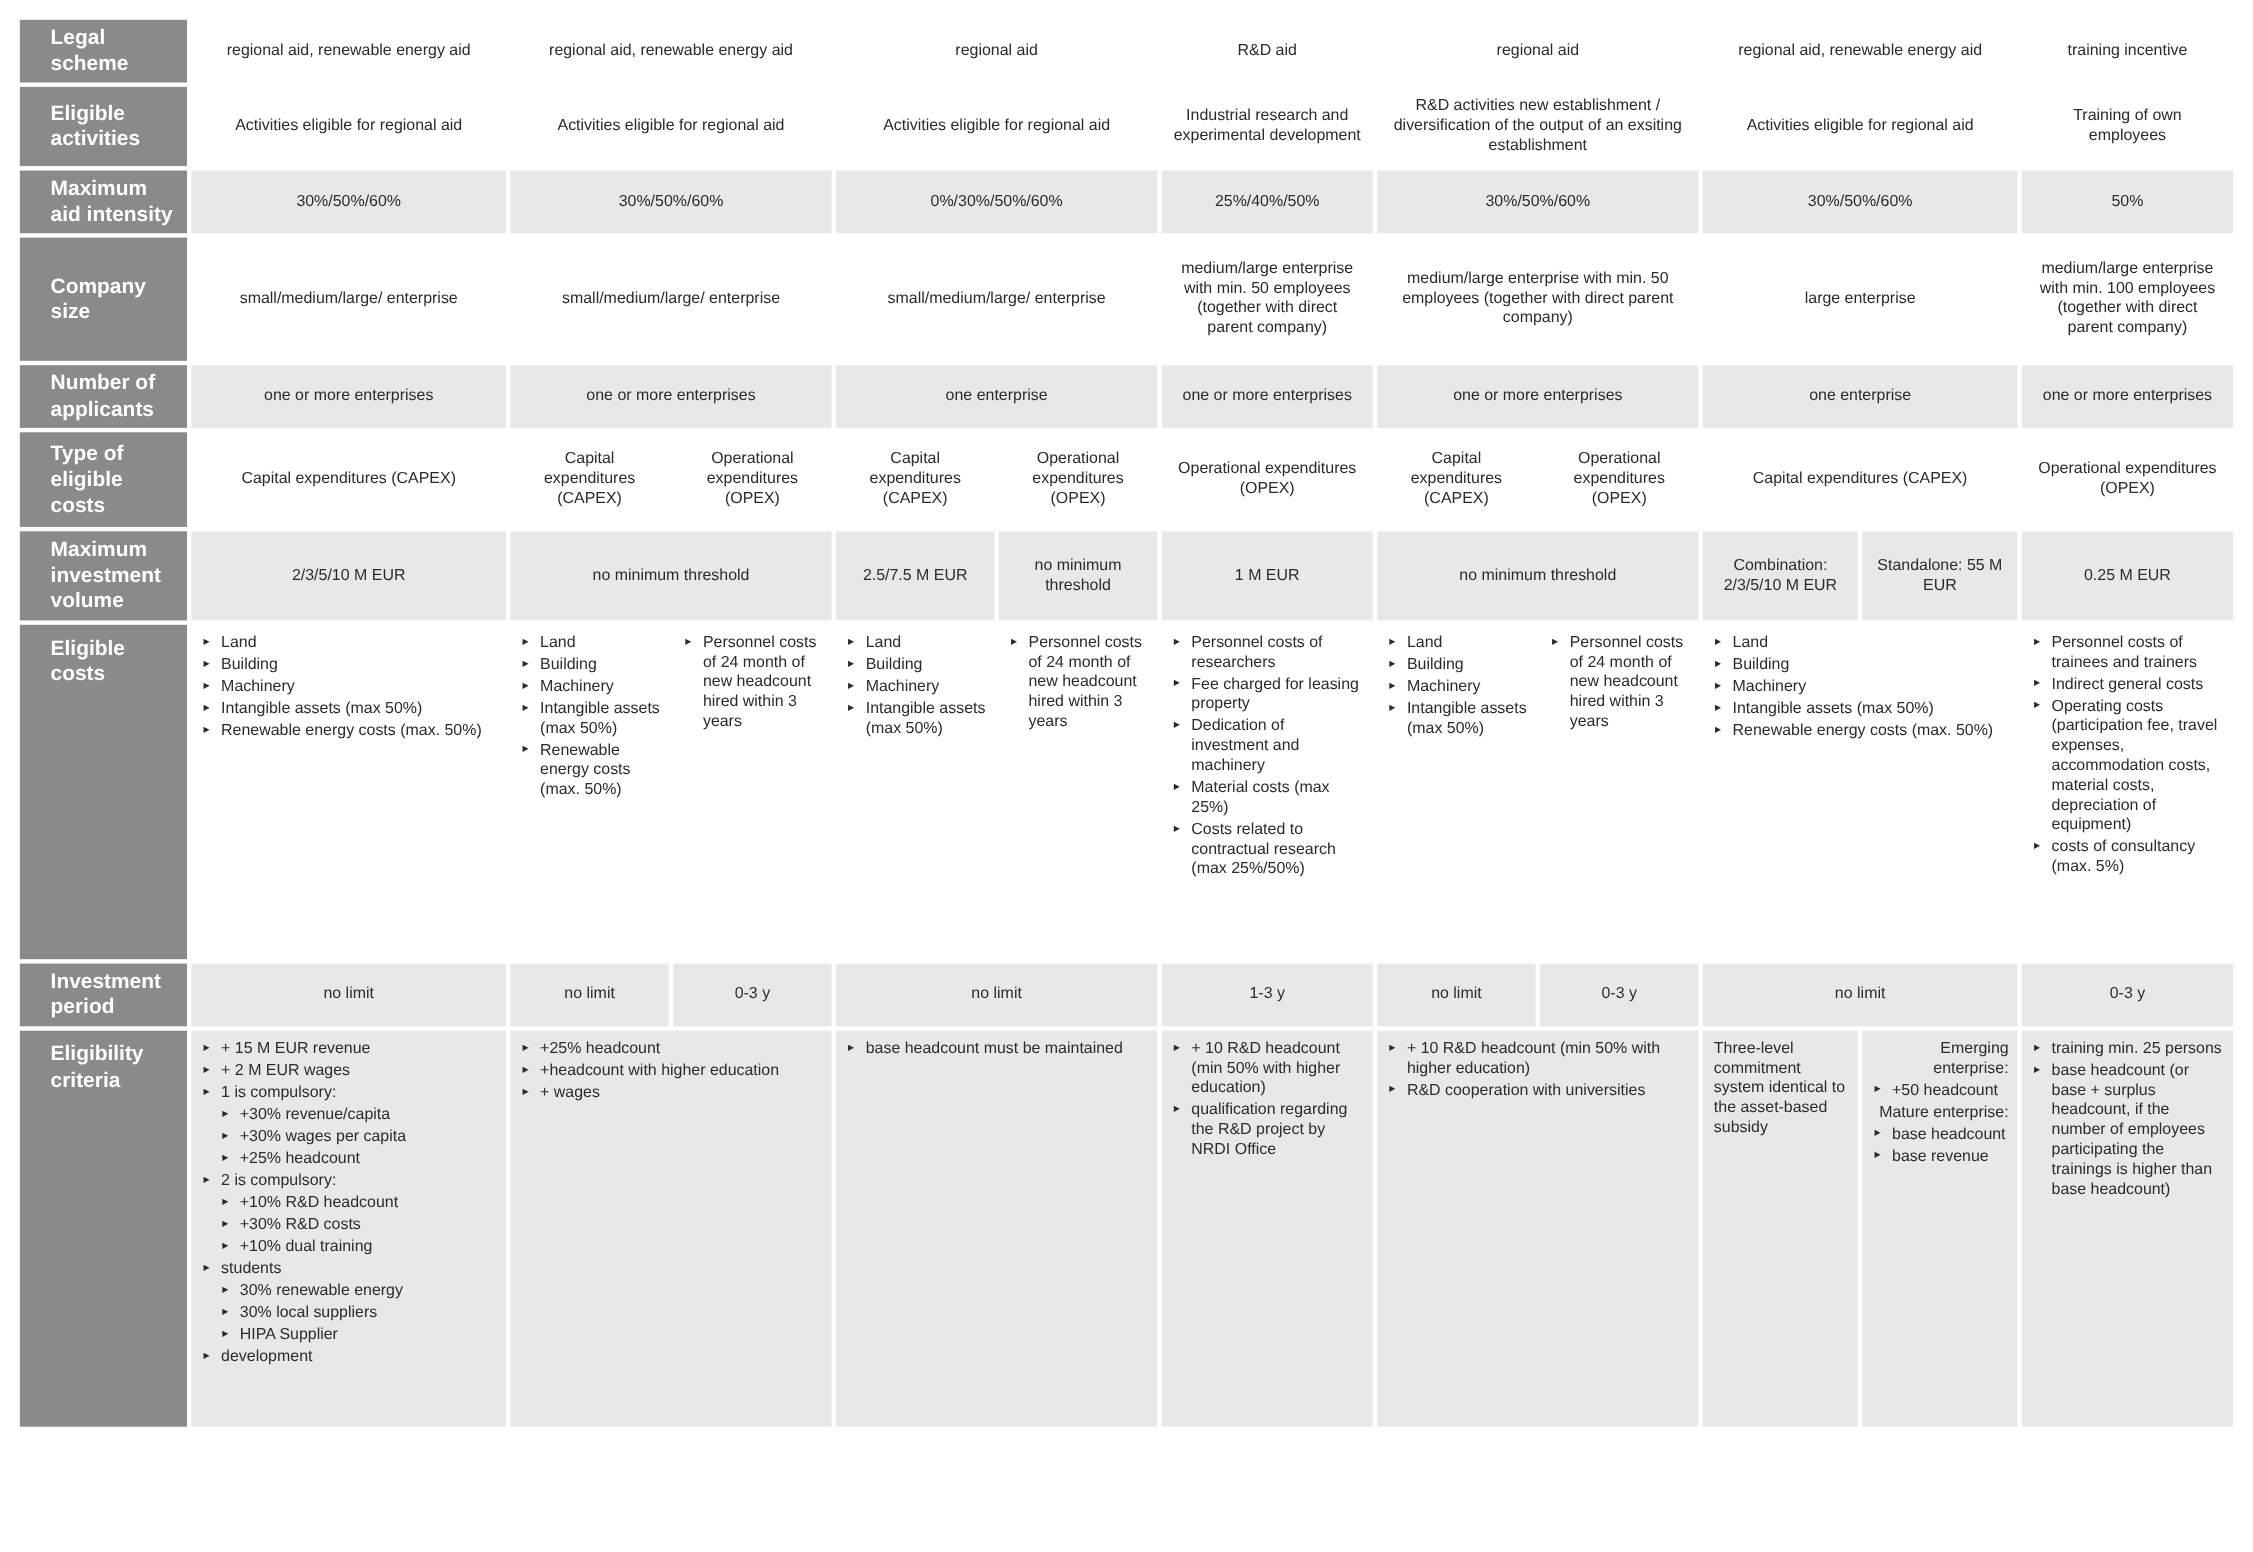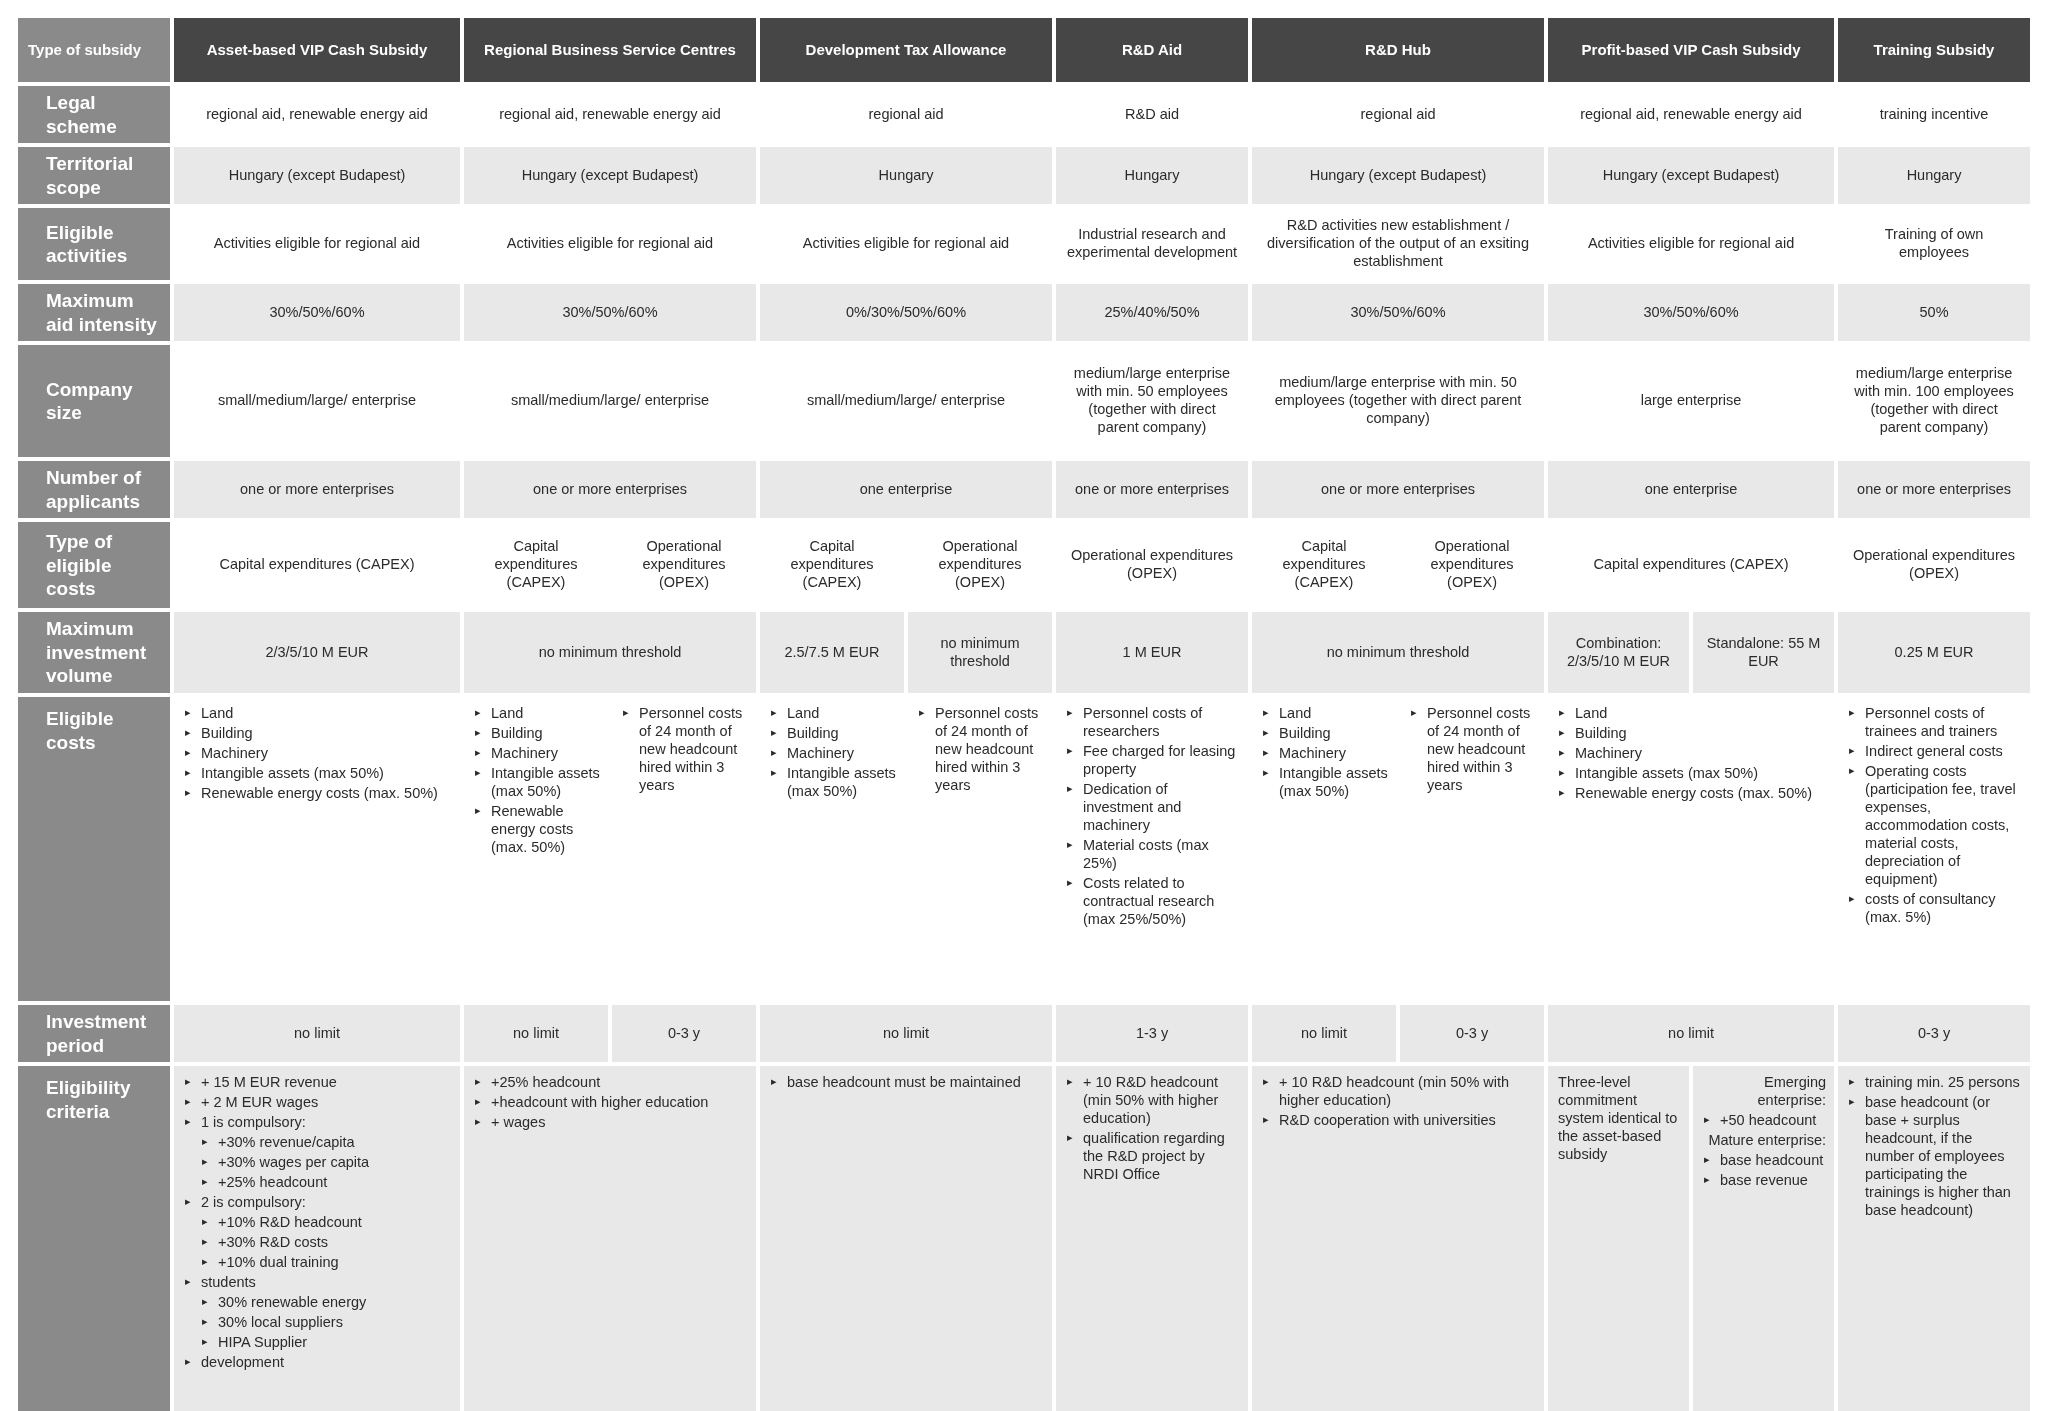--- a/index.html
+++ b/index.html
@@ -110,52 +110,32 @@
       <col style="width:144px">
     <col style="width:192px">
     <col style="width:144px">
       <col style="width:144px">
     <col style="width:141px">
       <col style="width:141px">
     <col style="width:192px">
   </colgroup>
 
   <tbody>
-      <tr>
-    <th class="corner">Type of subsidy</th>
-    <th class="col-h">Asset-based VIP Cash Subsidy</th>
-    <th class="col-h" colspan="2">Regional Business Service Centres</th>
-    <th class="col-h" colspan="2">Development Tax Allowance</th>
-    <th class="col-h">R&amp;D Aid</th>
-    <th class="col-h" colspan="2">R&amp;D Hub</th>
-    <th class="col-h" colspan="2">Profit-based VIP Cash Subsidy</th>
-    <th class="col-h">Training Subsidy</th>
-  </tr>
 
   <tr class="r-legal">
     <th class="row-h">Legal scheme</th>
     <td class="data">regional aid, renewable energy aid</td>
     <td class="data" colspan="2">regional aid, renewable energy aid</td>
     <td class="data" colspan="2">regional aid</td>
     <td class="data">R&amp;D aid</td>
     <td class="data" colspan="2">regional aid</td>
     <td class="data" colspan="2">regional aid, renewable energy aid</td>
     <td class="data">training incentive</td>
   </tr>
 
-  <tr class="r-scope shade">
-    <th class="row-h">Territorial scope</th>
-    <td class="data">Hungary (except Budapest)</td>
-    <td class="data" colspan="2">Hungary (except Budapest)</td>
-    <td class="data" colspan="2">Hungary</td>
-    <td class="data">Hungary</td>
-    <td class="data" colspan="2">Hungary (except Budapest)</td>
-    <td class="data" colspan="2">Hungary (except Budapest)</td>
-    <td class="data">Hungary</td>
-  </tr>
 
   <tr class="r-activ">
     <th class="row-h">Eligible activities</th>
     <td class="data">Activities eligible for regional aid</td>
     <td class="data" colspan="2">Activities eligible for regional aid</td>
     <td class="data" colspan="2">Activities eligible for regional aid</td>
     <td class="data">Industrial research and experimental development</td>
     <td class="data" colspan="2">R&amp;D activities new establishment / diversification of the output of an exsiting establishment</td>
     <td class="data" colspan="2">Activities eligible for regional aid</td>
     <td class="data">Training of own employees</td>

